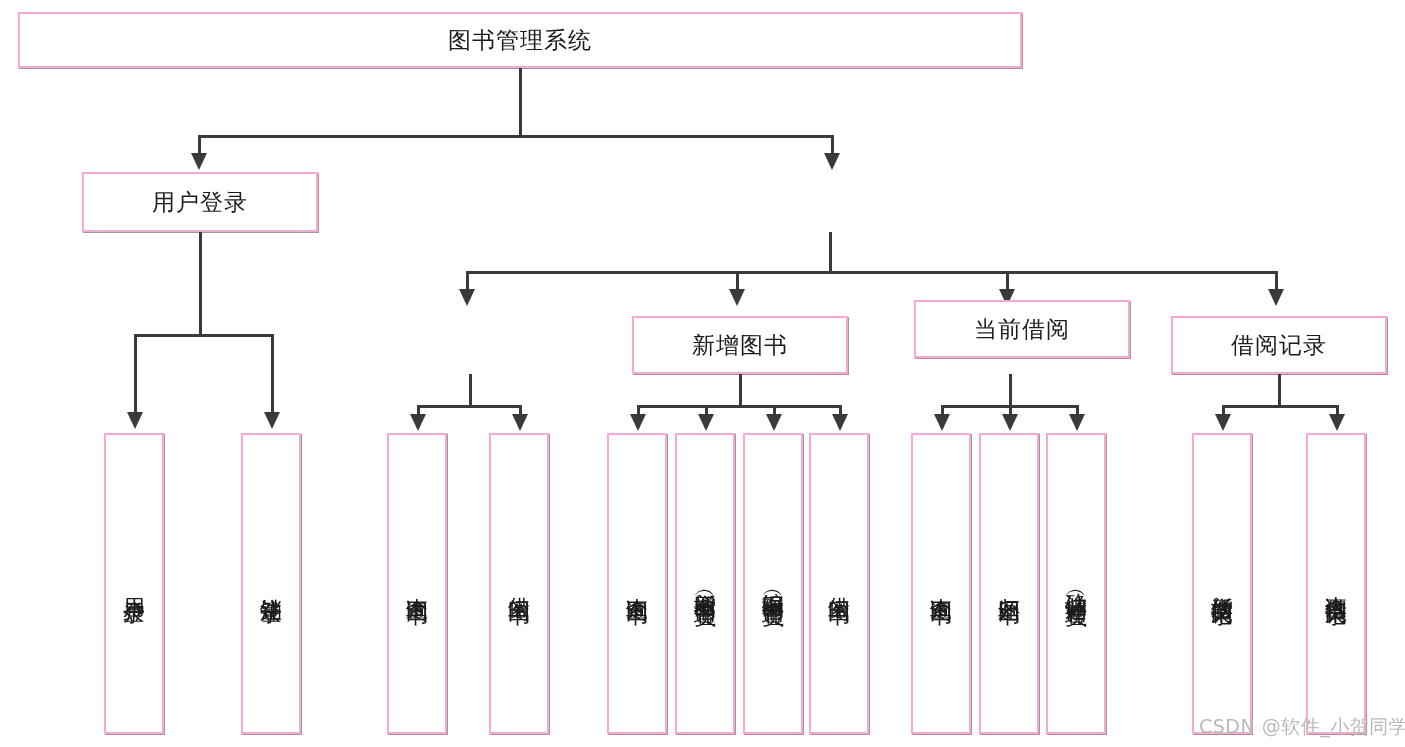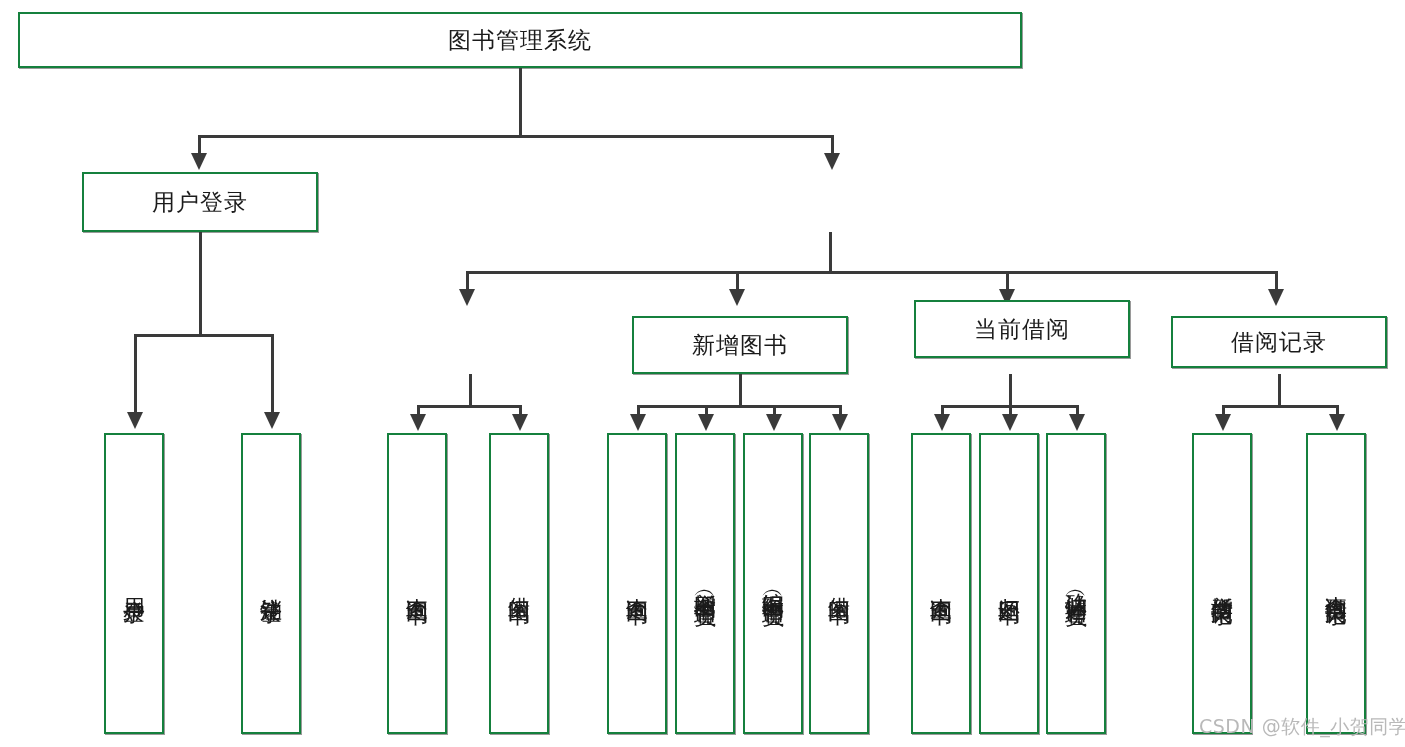--- a/index.html
+++ b/index.html
@@ -12,21 +12,21 @@
     width:1405px;
     height:747px;
     background:#ffffff;
     overflow:hidden;
   }
   
   .node{
     position:absolute;
     box-sizing:border-box;
     background:#ffffff;
-    border:2px solid #15803d;
+    border:2px solid #f9a8d4;
     box-shadow:1px 1px 0 0 #9a9a9a;
     display:flex;
     align-items:center;
     justify-content:center;
     color:#1b1b1b;
   }
   .node.h{          
     font-size:23px;
     letter-spacing:1px;
     line-height:1;
@@ -105,21 +105,21 @@
   <div class="arrow" style="left:999px;top:289px;"></div>
   <div class="ln v" style="left:1275px;top:271px;height:22px;"></div>
   <div class="arrow" style="left:1268px;top:289px;"></div>
 
   <div class="node h" style="left:632px;top:316px;width:216px;height:58px;">
     <span>新增图书</span>
   </div>
   <div class="node h" style="left:902px;top:300px;width:216px;height:58px;margin-left:12px;">
     <span>当前借阅</span>
   </div>
-  <div class="node h" style="left:1171px;top:316px;width:216px;height:52px;justify-content:center;">
+  <div class="node h" style="left:1171px;top:316px;width:216px;height:58px;justify-content:center;">
     <span>借阅记录</span>
   </div>
 
   <div class="ln v" style="left:469px;top:374px;height:34px;"></div>
   <div class="ln h" style="left:417px;top:405px;width:105px;"></div>
   <div class="ln v" style="left:417px;top:405px;height:12px;"></div>
   <div class="arrow" style="left:410px;top:414px;"></div>
   <div class="ln v" style="left:519px;top:405px;height:12px;"></div>
   <div class="arrow" style="left:512px;top:414px;"></div>
 

